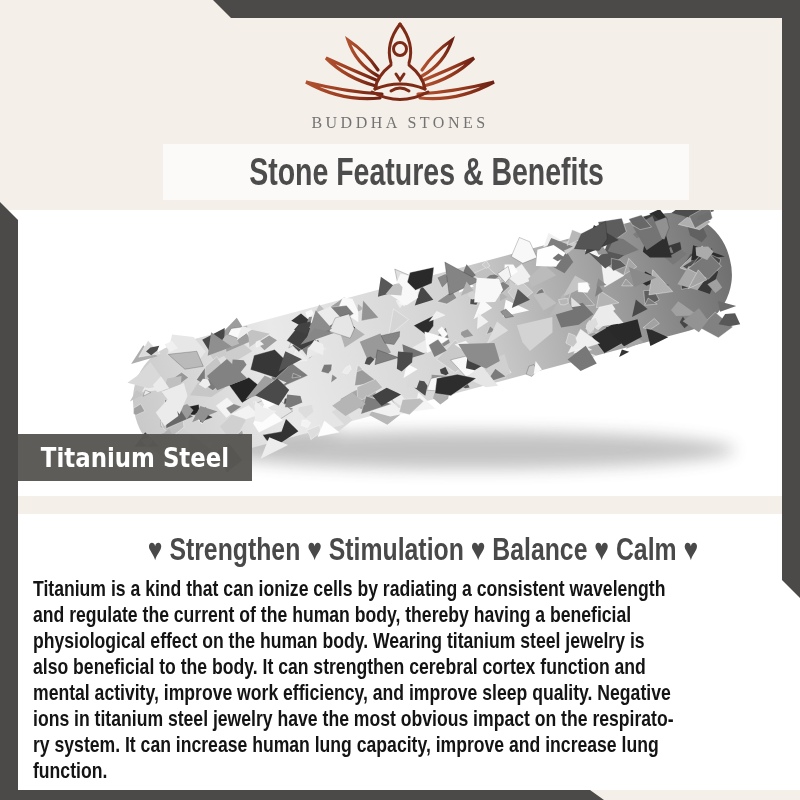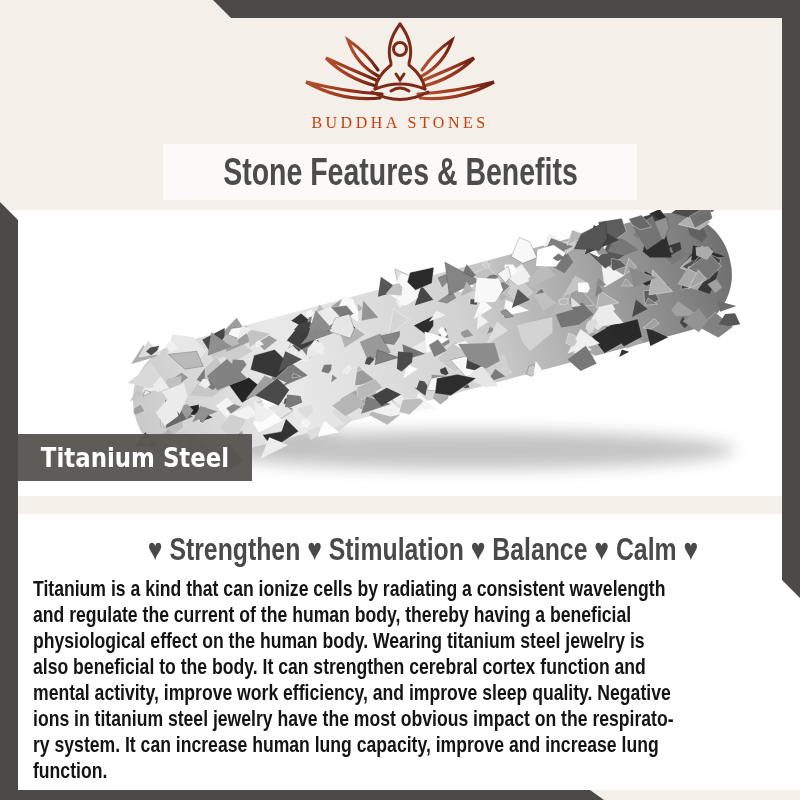--- a/index.html
+++ b/index.html
@@ -15,25 +15,25 @@
     clip-path:polygon(0 0,18px 0,18px 598px,0 580px);}
   .ribbon-left{left:0; top:202px; width:18px; height:598px; z-index:5;
     clip-path:polygon(0 0,18px 18px,18px 598px,0 598px);}
   .ribbon-bottom{left:0; top:790px; width:800px; height:10px; z-index:5;
     clip-path:polygon(0 0,590px 0,604px 10px,0 10px);}
   
   .brand{position:absolute; left:0; top:20px; width:100%; text-align:center; z-index:2;}
   .brand svg{display:block; margin:0 auto;}
   .brand-name{
     margin-top:2px; font-family:"Liberation Serif", serif; font-size:16px;
-    letter-spacing:3.5px; color:#c2410c; font-weight:400;
+    letter-spacing:3.5px; color:#737373; font-weight:400;
   }
   
   .title-band{
-    position:absolute; left:163px; top:144px; width:474px; height:56px;
+    position:absolute; left:163px; top:144px; width:526px; height:56px;
     background:#fcfaf8; z-index:2; display:flex; align-items:center; justify-content:center;
   }
   .title-band h1{
     margin:0; font-size:38px; font-weight:bold; color:#4c4c4c; white-space:nowrap;
     transform:scaleX(0.75); transform-origin:center;
   }
   
   .product-area{
     position:absolute; left:0; top:210px; width:800px; height:286px;
     background:#ffffff; z-index:1; overflow:hidden;

